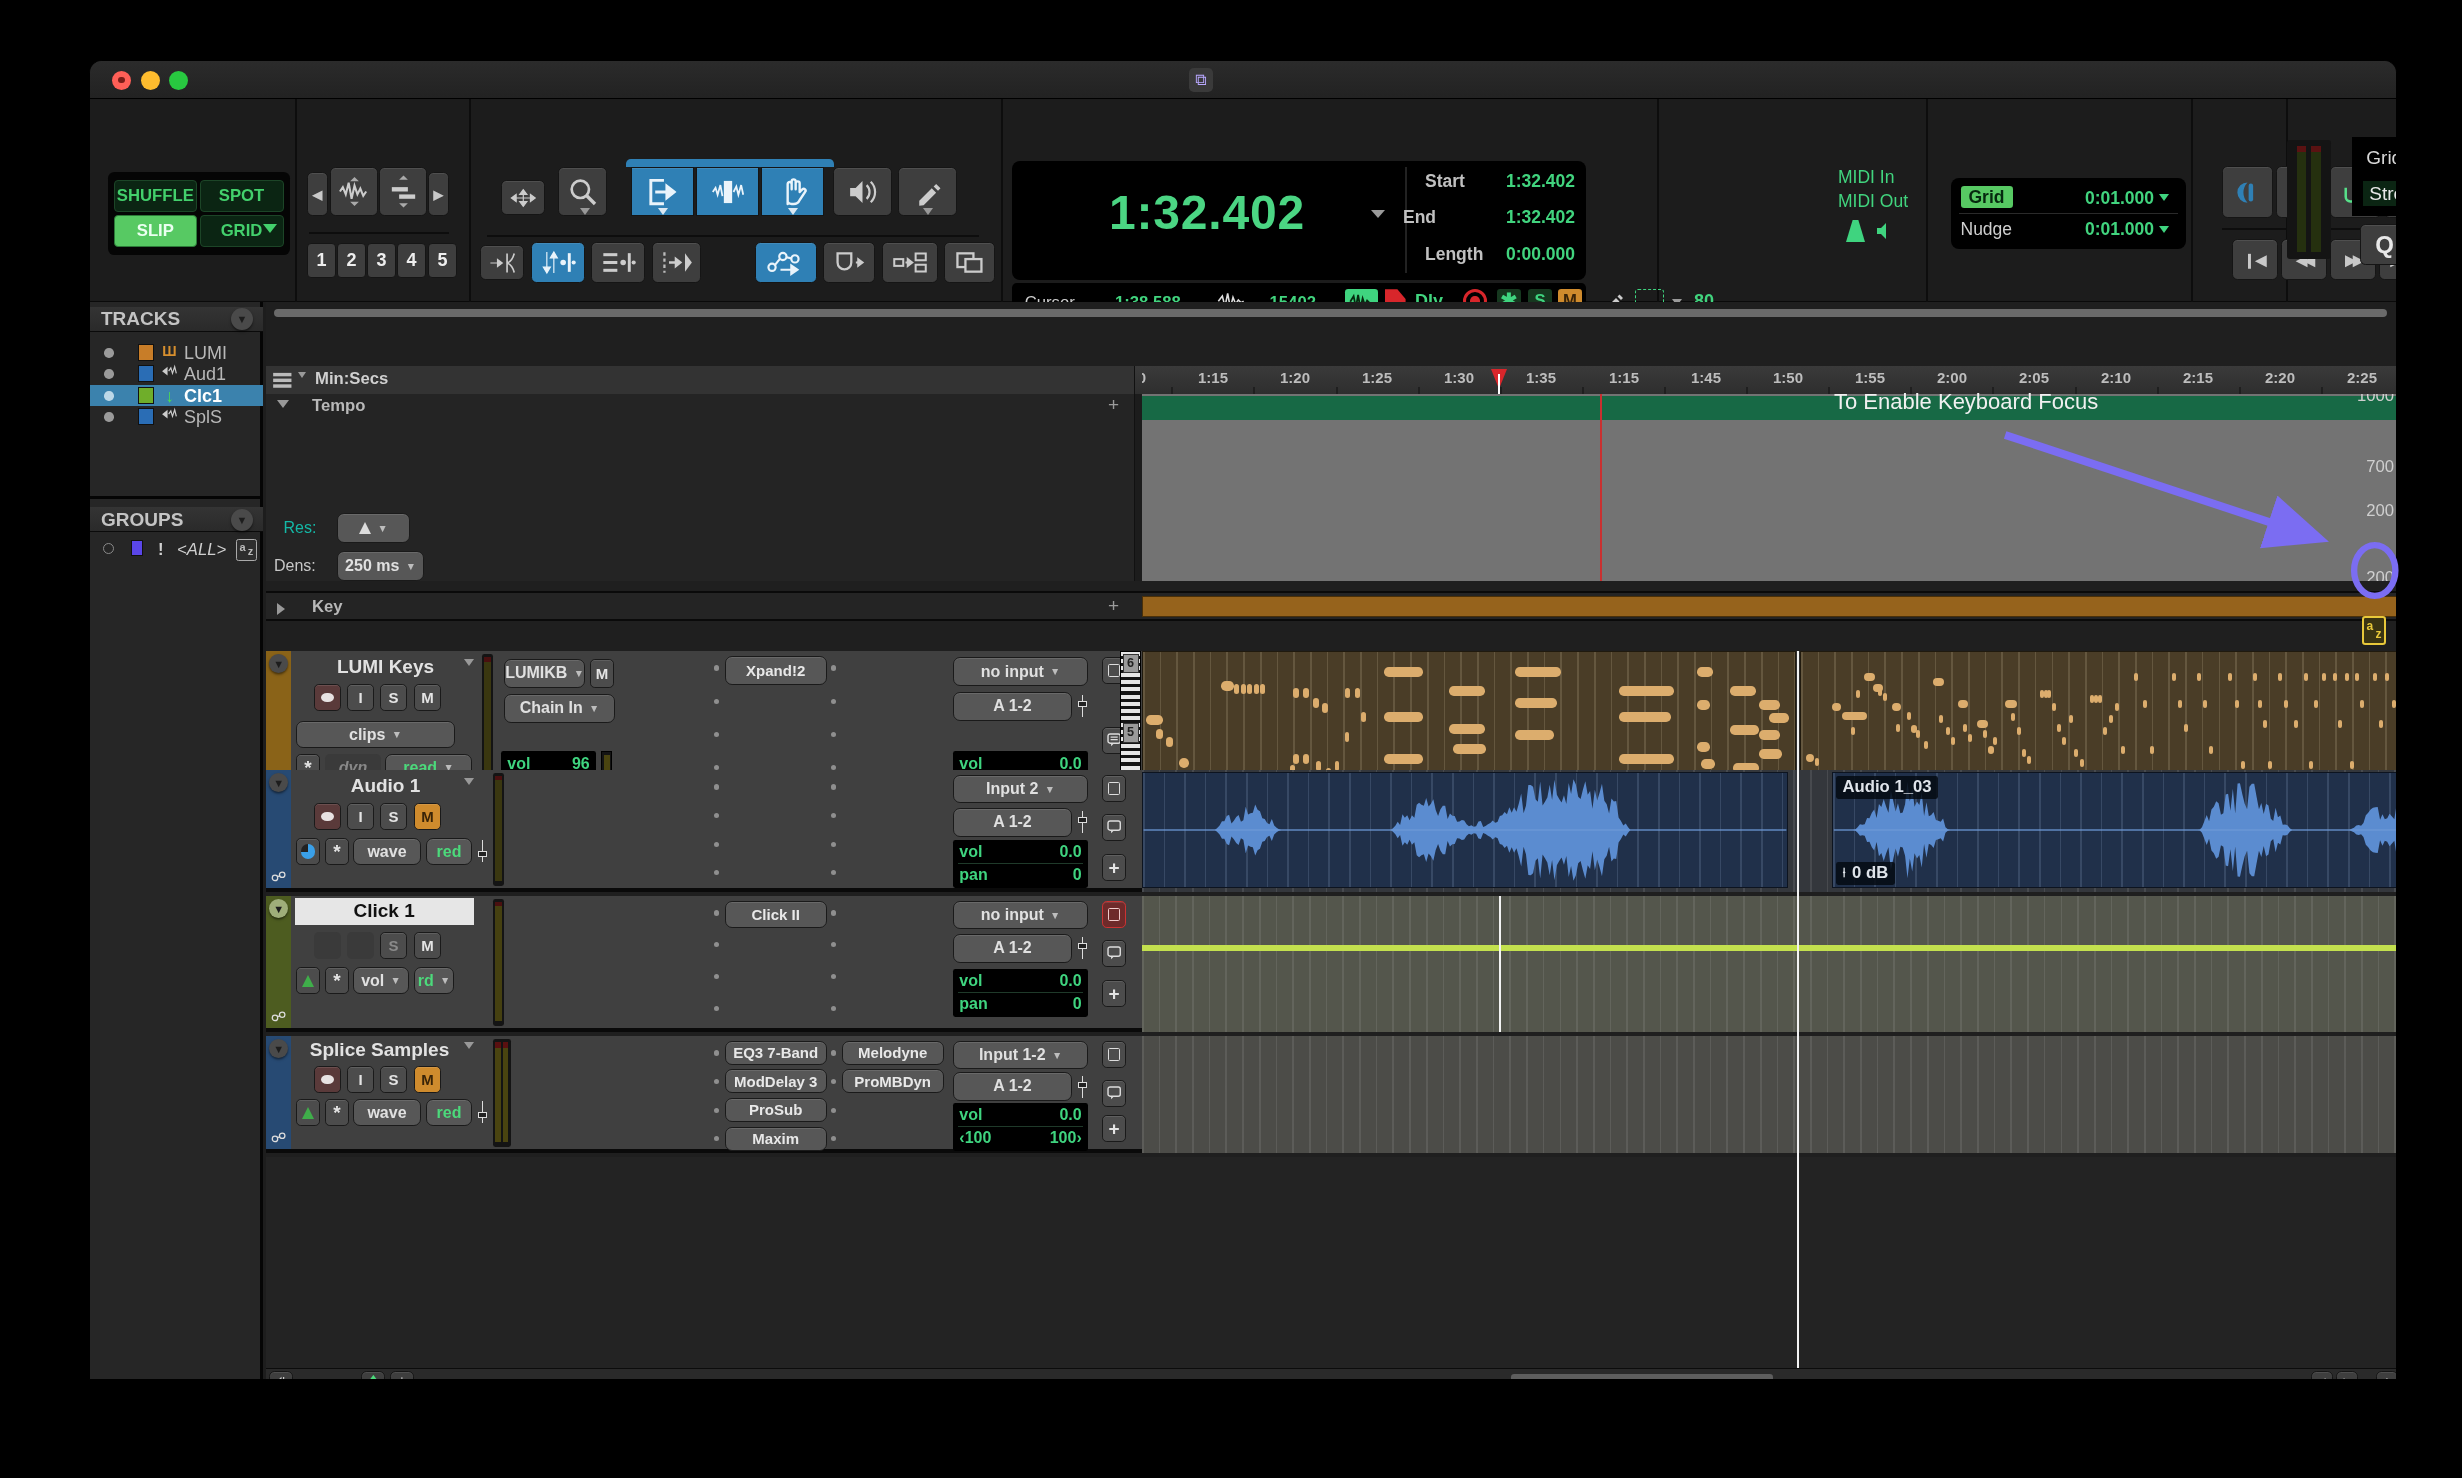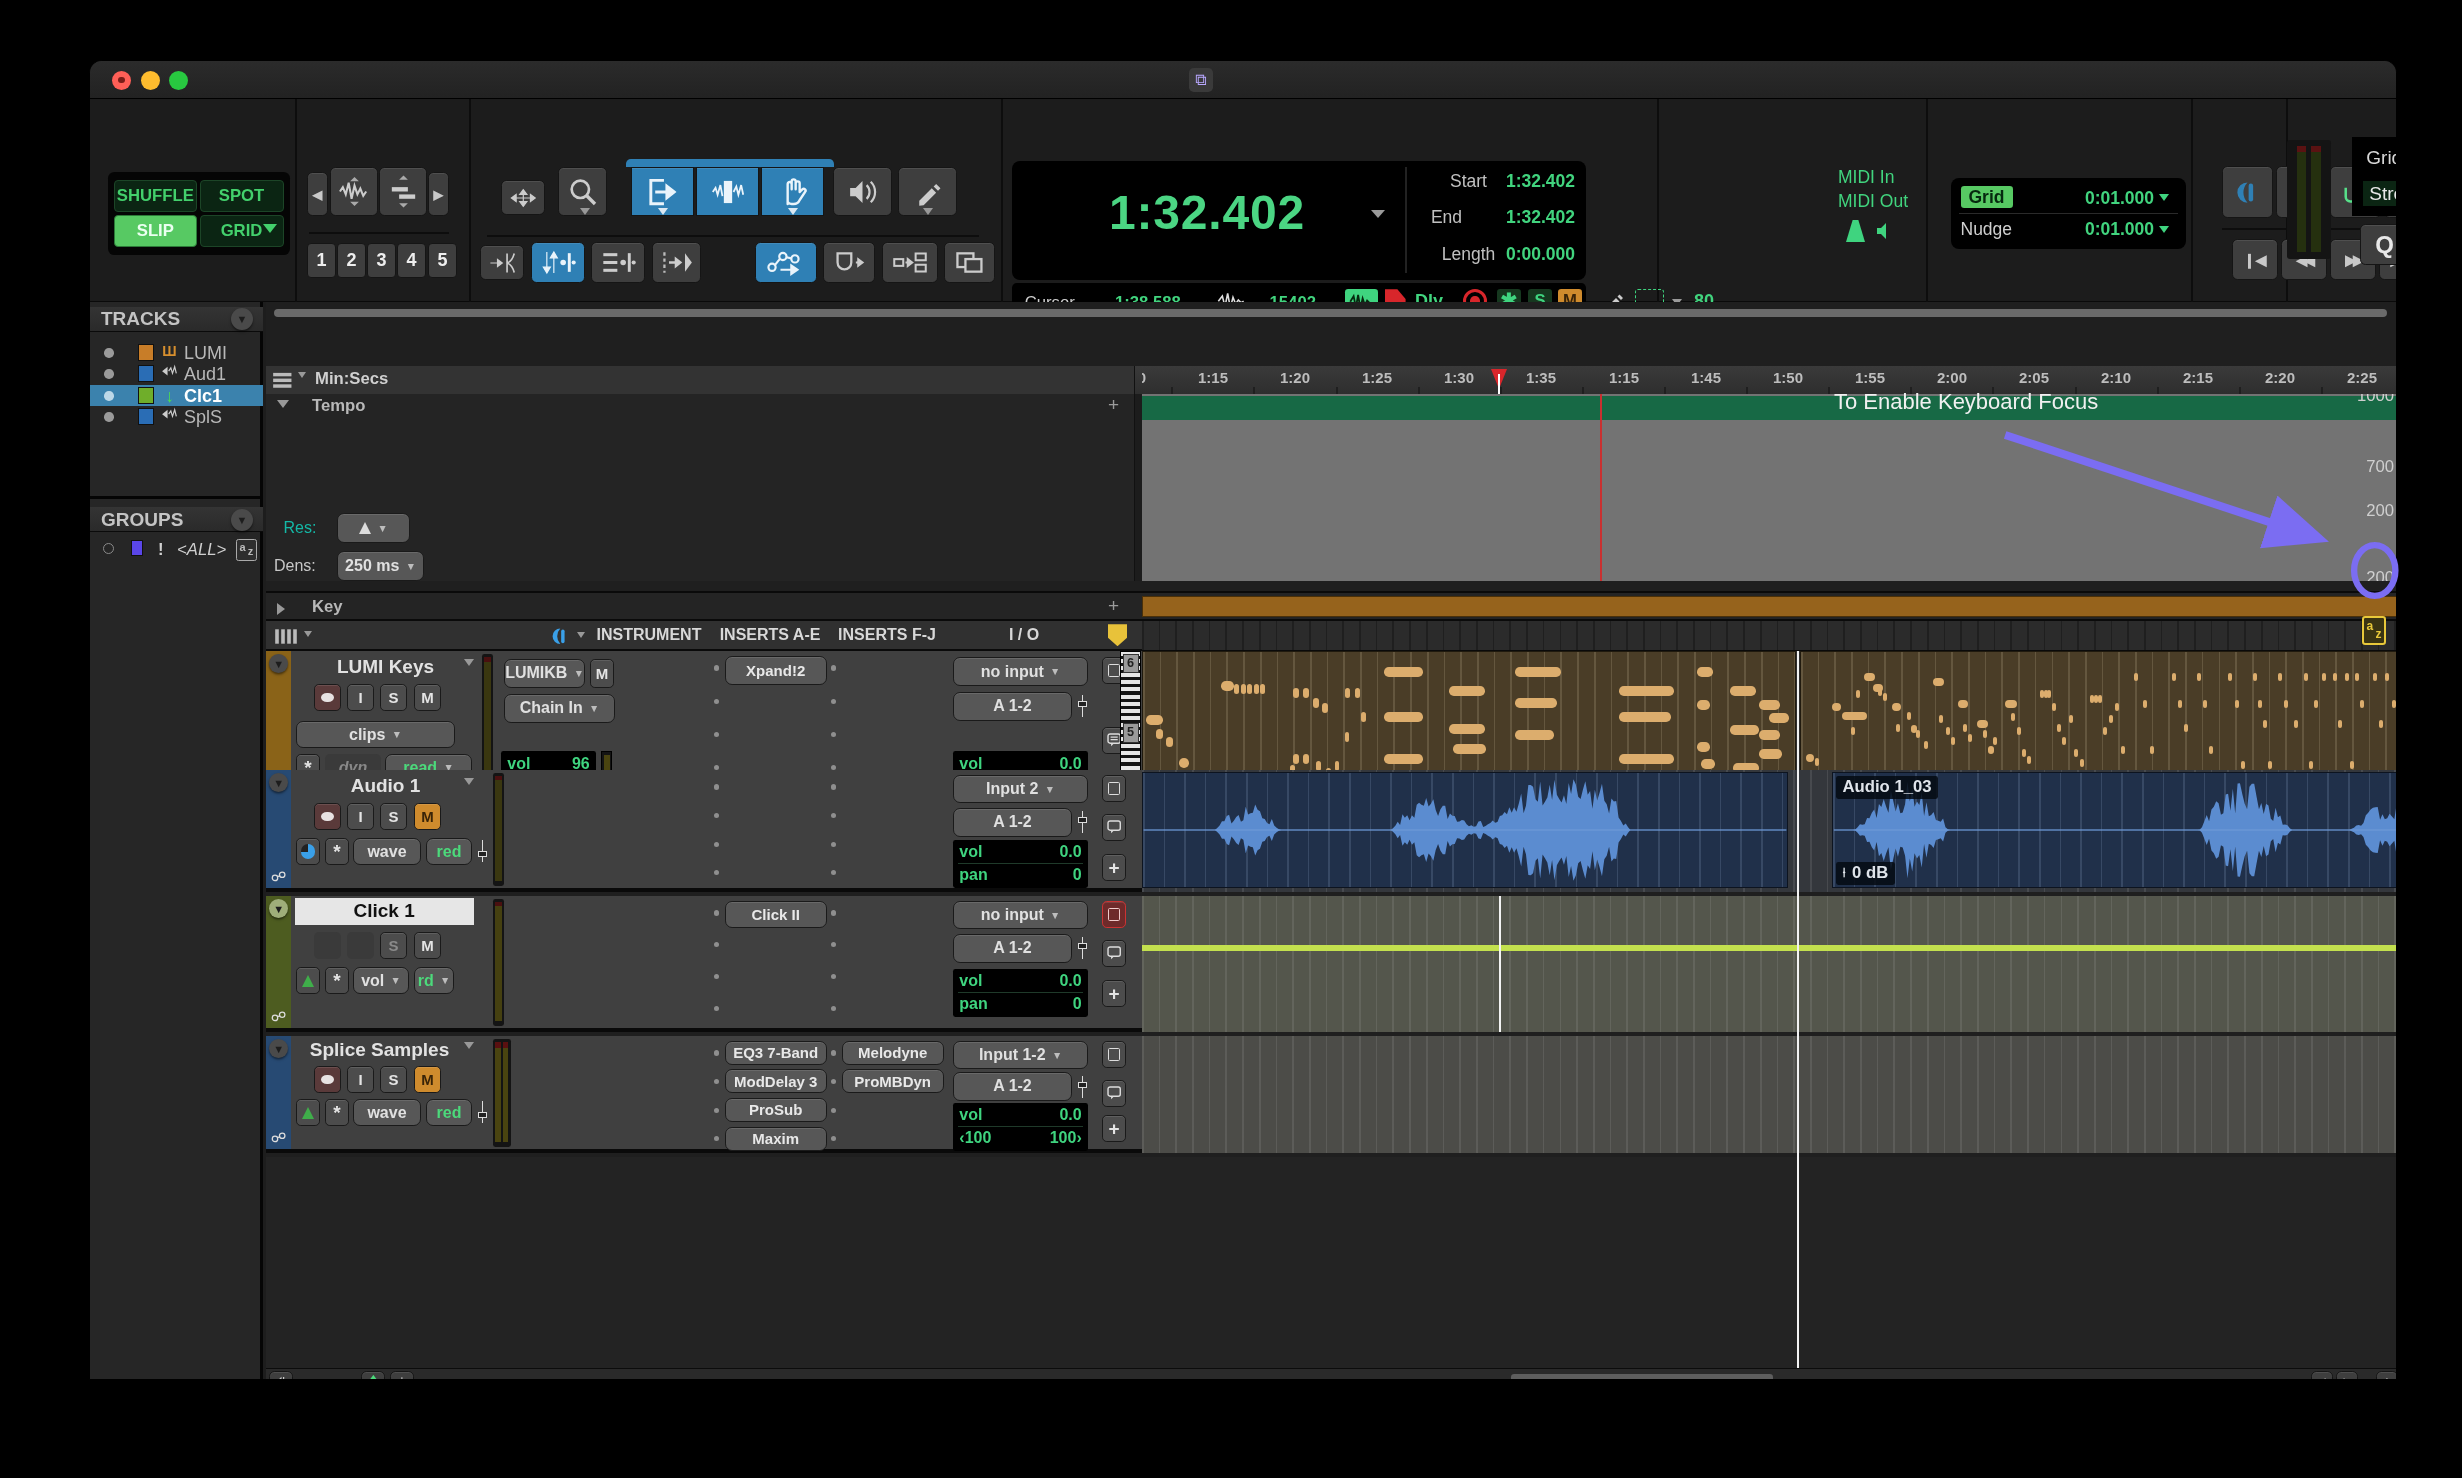--- a/index.html
+++ b/index.html
@@ -15,21 +15,21 @@
   .btn{background:#3e3e3e;border:0.8px solid #151515;border-radius:5.6px;box-shadow:inset 0 0.8px 0 rgba(255,255,255,.12);display:flex;align-items:center;justify-content:center;color:#c9c9c9;}
   .btn.blue{background:#2f80b5;color:#eaf4fb;}
   .glyph{font-size:17.5px;color:#c9c9c9;font-weight:bold;}
   .modebox{background:#050505;border-radius:6.3px;}
   .mode{border-radius:4px;background:#0b2513;color:#43d06c;font-weight:bold;font-size:16.7px;display:flex;align-items:center;justify-content:center;border:0.8px solid #1c4527;}
   .mode.on{background:#57c963;color:#eafff0;border-color:#2c7a38;}
   .preset{background:#3e3e3e;border:0.8px solid #151515;border-radius:4px;color:#eee;font-weight:bold;font-size:18px;display:flex;align-items:center;justify-content:center;}
   .counterbox{background:#000;border-radius:8px;}
   .green{color:#41d47e;}
   .bigcounter{font-size:48px;font-weight:bold;color:#4bd583;letter-spacing:0.8px;}
-  .sel-label{color:#c0c0c0;font-size:17.5px;text-align:center;}
+  .sel-label{color:#c0c0c0;font-size:17.5px;text-align:left;font-weight:bold;}
   .sel-val{color:#41d47e;font-size:17.5px;font-weight:bold;text-align:right;}
   .chip{border-radius:3.2px;display:flex;align-items:center;justify-content:center;font-weight:bold;}
   .gn-box{background:#000;border-radius:8px;}
   .gn-label{color:#cfcfcf;font-size:17.5px;}
   .gn-label.hl{background:#57c963;color:#06290f;border-radius:3.2px;text-align:center;}
   .gn-val{color:#41d47e;font-size:17.5px;font-weight:bold;text-align:right;}
   .panel-h{background:linear-gradient(#343434,#2a2a2a);color:#c4c4c4;font-weight:bold;font-size:19px;border-bottom:1.6px solid #0a0a0a;}
   .circlebtn{width:22px;height:22px;border-radius:50%;background:#4a4a4a;color:#1d1d1d;display:flex;align-items:center;justify-content:center;font-size:11px;box-shadow:0 1.6px 2.4px rgba(0,0,0,.5);}
   .trackrow-name{color:#b8b8b8;font-size:18px;}
   .swatch{width:13.5px;height:15px;border:0.8px solid #111;}
@@ -472,40 +472,20 @@
     </div>
   </div>
 
   <div class="r" style="left:176px;top:530px;width:2132px;height:30px;background:#242424;border-top:2.4px solid #0a0a0a;border-bottom:2.4px solid #0a0a0a;">
     <div class="r" style="left:11px;top:9.5px;width:0;height:0;border-top:6.3px solid transparent;border-bottom:6.3px solid transparent;border-left:8px solid #999;"></div>
     <span class="r" style="left:46px;top:4px;color:#b8b8b8;font-weight:bold;font-size:16.7px;">Key</span>
     <span class="r" style="left:842px;top:1.6px;color:#9a9a9a;font-size:19px;">+</span>
     <div class="r" style="left:876px;top:3.2px;width:1288px;height:20.6px;background:#96631c;border:0.8px solid #4a3009;"></div>
   </div>
 
-  <div class="r" style="left:176px;top:560px;width:2132px;height:30px;background:#303030;border-bottom:2.4px solid #0a0a0a;">
-    <svg class="r" style="left:8px;top:6.3px;" width="24" height="19" viewBox="0 0 20 14">
-        <rect x="1" y="1" width="3" height="12" fill="#bbb"></rect>
-        <rect x="6" y="1" width="3" height="12" fill="#bbb"></rect>
-        <rect x="11" y="1" width="3" height="12" fill="#bbb"></rect>
-        <rect x="16" y="1" width="3" height="12" fill="#bbb"></rect>
-      </svg>
-    <div class="r" style="left:38px;top:9.5px;width:0;height:0;border-left:4.8px solid transparent;border-right:4.8px solid transparent;border-top:6.3px solid #999;"></div>
-    <svg class="r" style="left:284px;top:4.8px;" width="20.6" height="20.6" viewBox="0 0 24 24">
-        <path d="M12 3 a9 9 0 1 0 0 18 a13 13 0 0 1 0 -18 z" fill="#3aa0e8"></path>
-        <rect x="13" y="4" width="4" height="16" rx="2" fill="#3aa0e8"></rect>
-      </svg>
-    <div class="r" style="left:311px;top:11px;width:0;height:0;border-left:4.8px solid transparent;border-right:4.8px solid transparent;border-top:6.3px solid #999;"></div>
-    <div class="r colhead" style="left:322px;top:0;width:122px;height:28.6px;">INSTRUMENT</div>
-    <div class="r colhead" style="left:446px;top:0;width:116px;height:28.6px;">INSERTS A-E</div>
-    <div class="r colhead" style="left:563px;top:0;width:116px;height:28.6px;">INSERTS F-J</div>
-    <div class="r colhead" style="left:681px;top:0;width:154px;height:28.6px;">I / O</div>
-    <div class="r" style="left:842px;top:3.2px;width:19px;height:22px;background:#e8c23a;clip-path:polygon(0 0,100% 0,100% 62%,50% 100%,0 62%);"></div>
-    <div class="r" style="left:876px;top:0;width:1288px;height:28.6px;background:#2b2b2b;background-image:repeating-linear-gradient(90deg,#1f1f1f 0 1.6px,transparent 1.6px 16.7px);"></div>
-  </div>
 
   <div class="r focus-az" style="left:2272px;top:555px;width:24px;height:28.6px;z-index:30;">
     <i style="left:2.4px;top:2.4px;">a</i>
       <i style="right:2.4px;bottom:2.4px;">z</i>
   </div>
 
   <div class="r thdr" style="left:176px;top:590px;width:876px;height:176px;border-bottom:4px solid #0a0a0a;">
     <div class="r" style="left:0;top:0;width:25.4px;height:172px;background:#8a6318;">
       <div class="r circlebtn" style="left:3.2px;top:3.2px;width:19px;height:19px;">▼</div>
       <svg class="r" style="left:4.8px;top:151px;" width="16px" height="12.7" viewBox="0 0 20 14">

